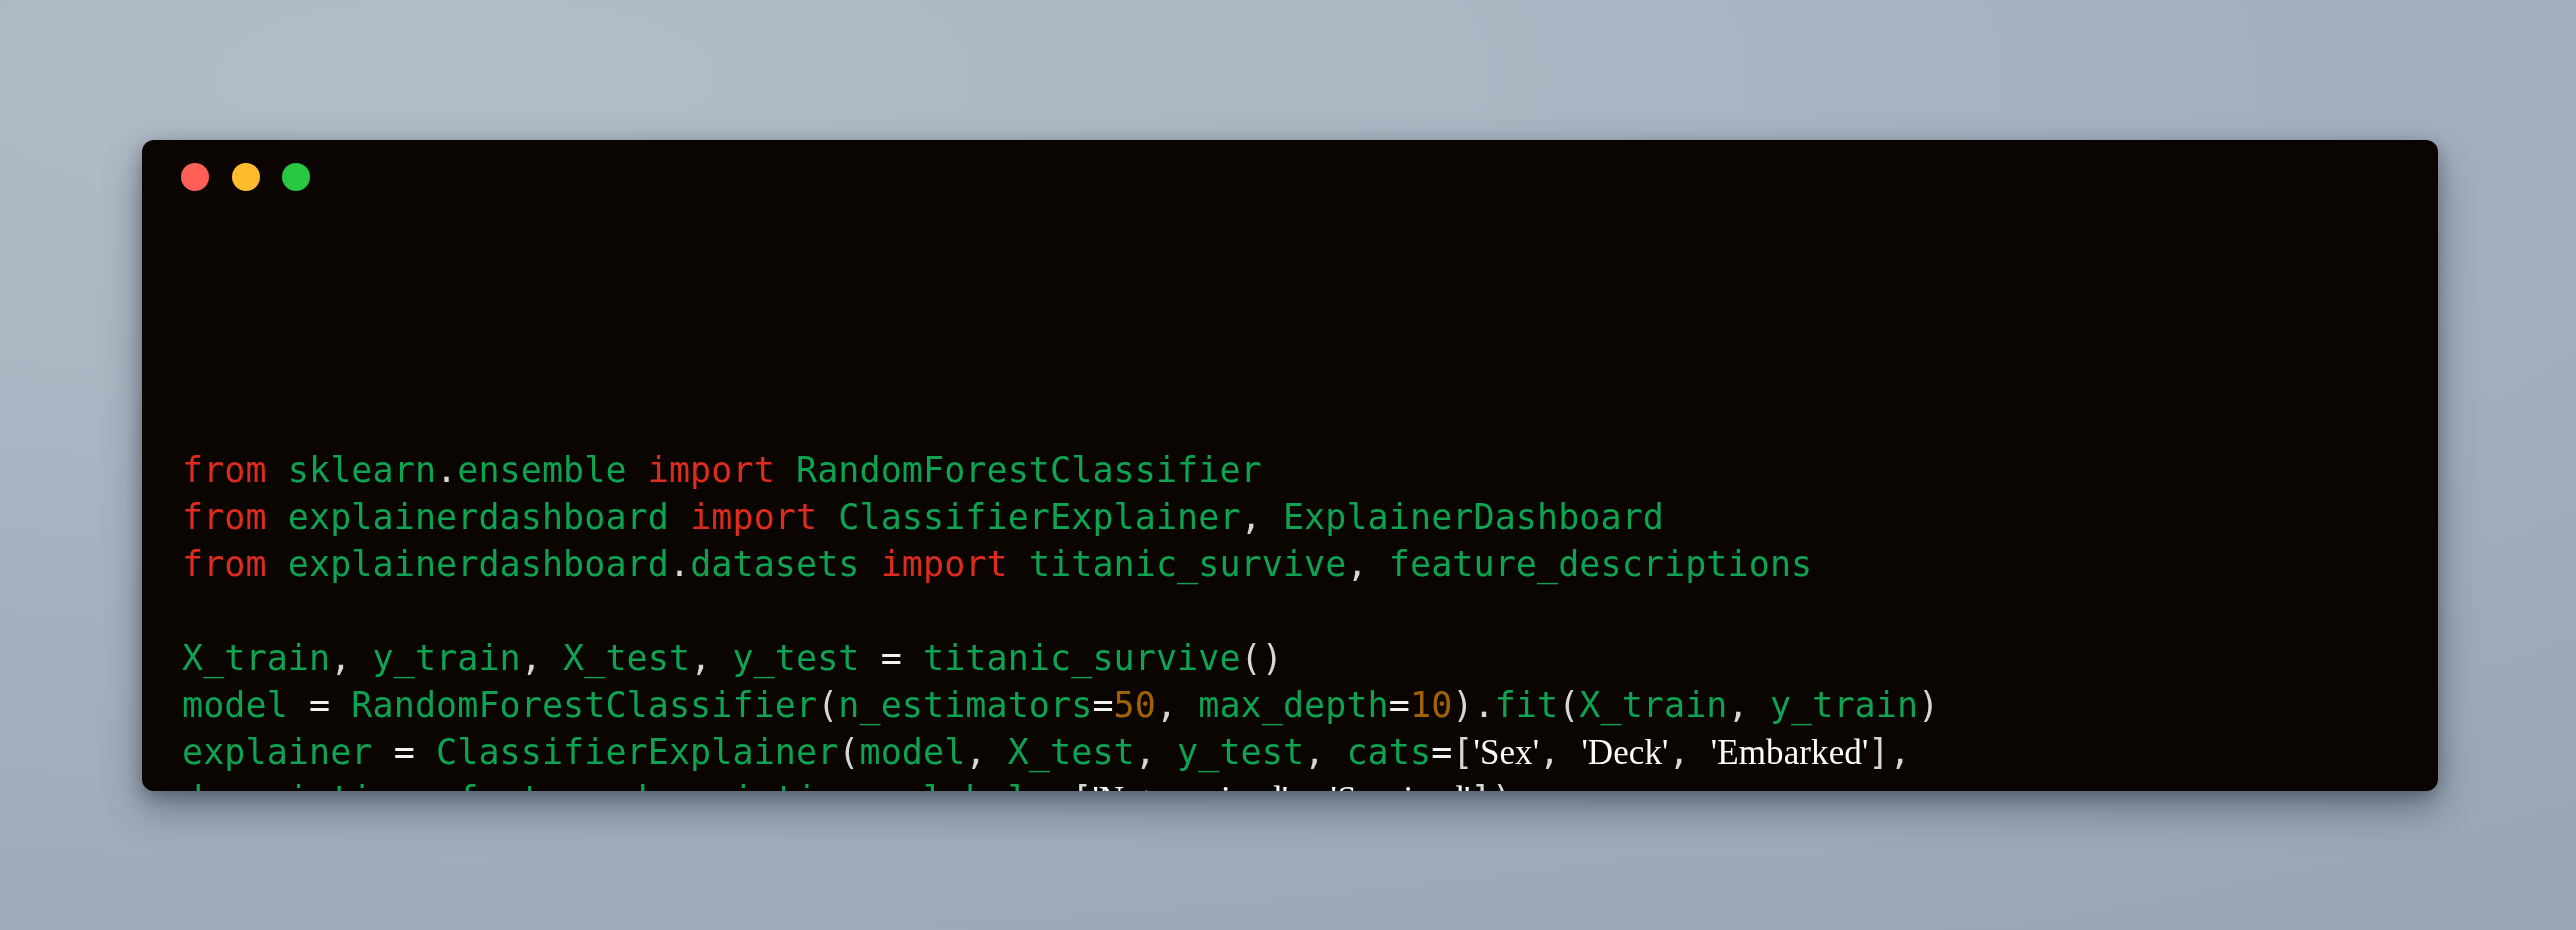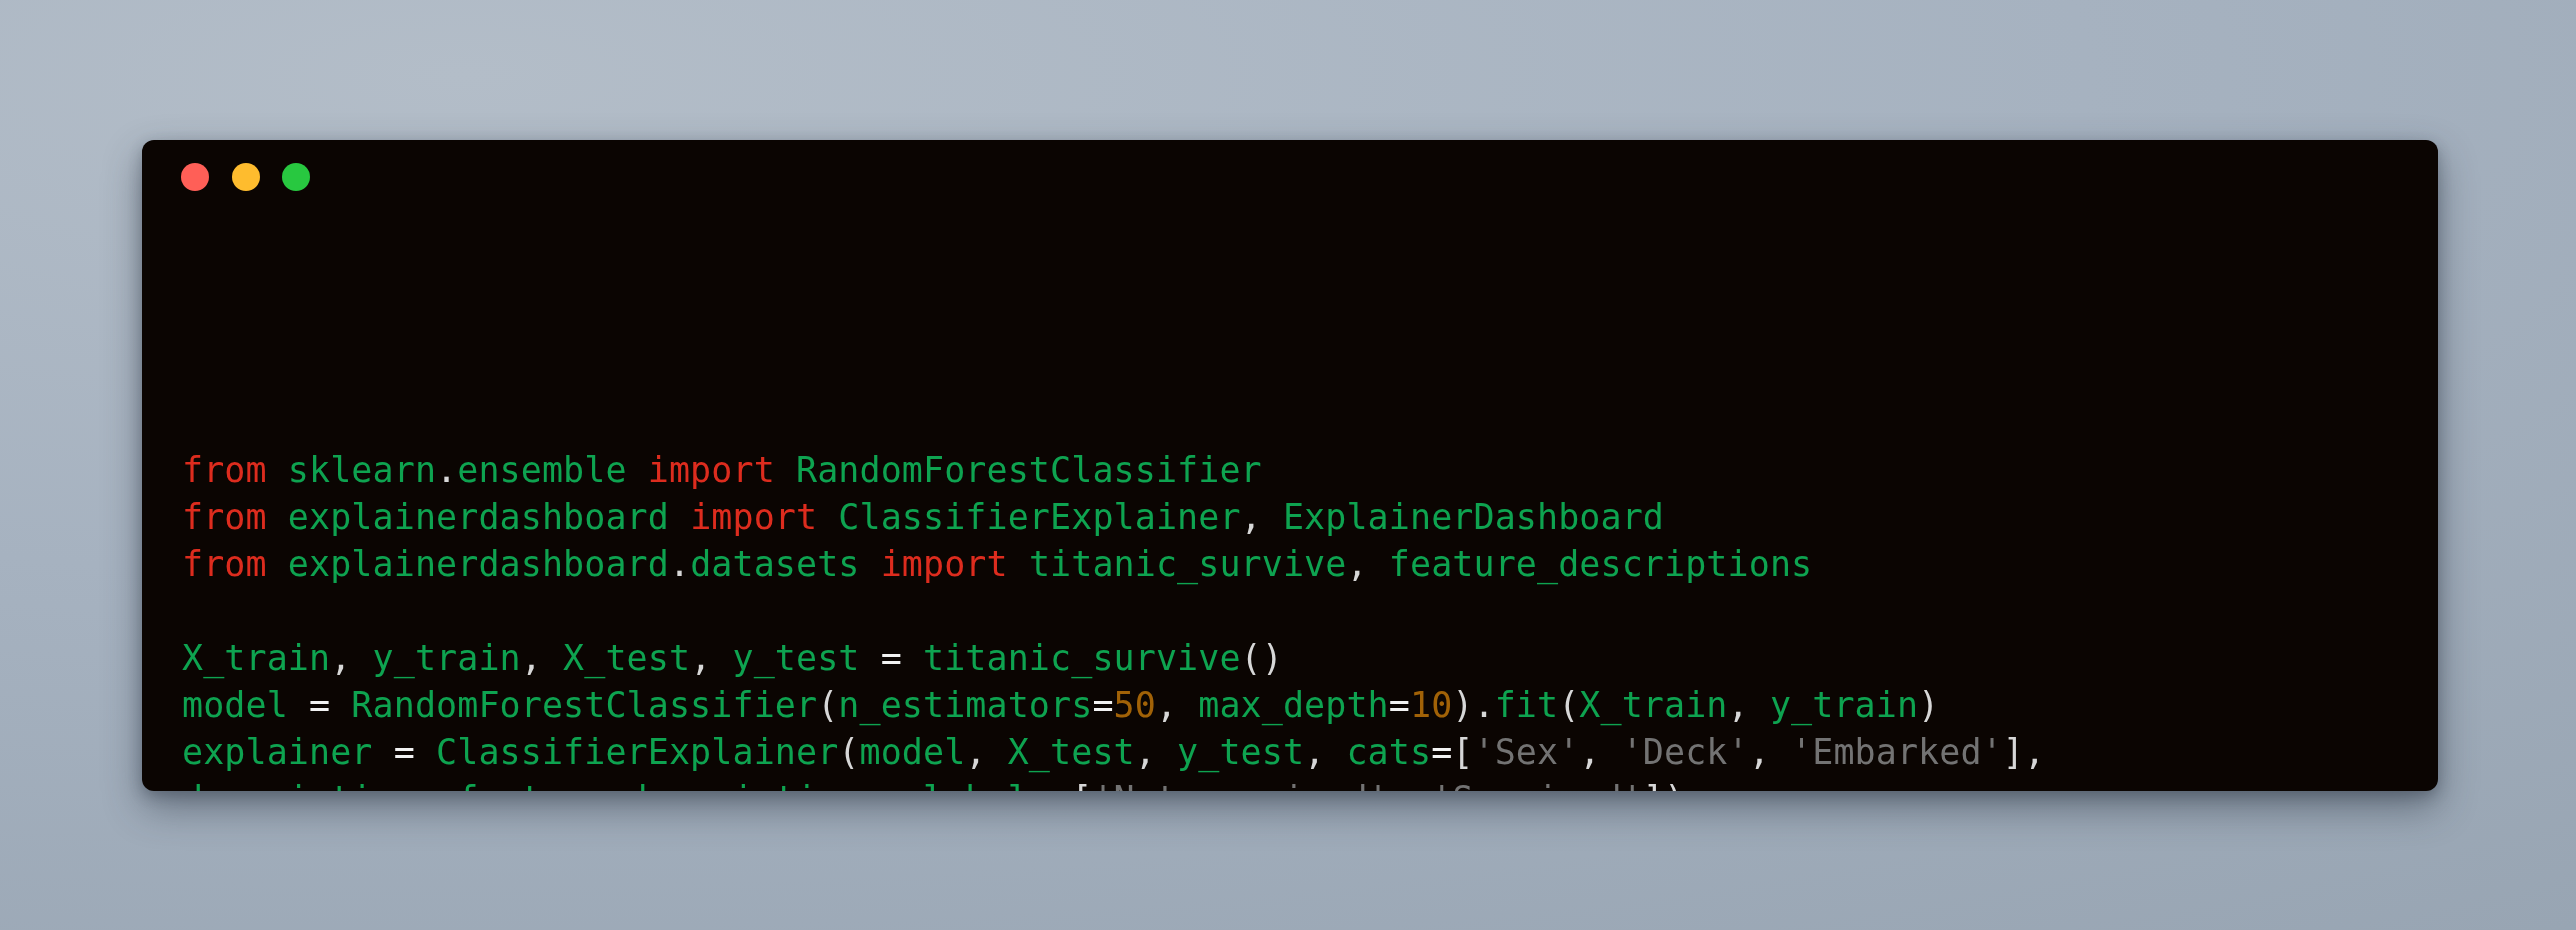--- a/index.html
+++ b/index.html
@@ -78,21 +78,21 @@
     white-space: pre;
     color: #0ea350;
   }
   #code-block .ln {
     display: block;
     min-height: 47px;
   }
   
   .t-kw   { color: #dd2c1e; }
   .t-name { color: #0ea350; }
-  .t-str  { color: #737373; }
+  .t-str  { color: #ffffff; font-family: Liberation Serif, serif; }
   .t-num  { color: #a16207; }
   .t-punc { color: #d7d7d7; }
   .t-op   { color: #f2f2f2; }
 </style>
 </head>
 <body>
 
 <div id="stage">
 
   <div id="terminal-window">

